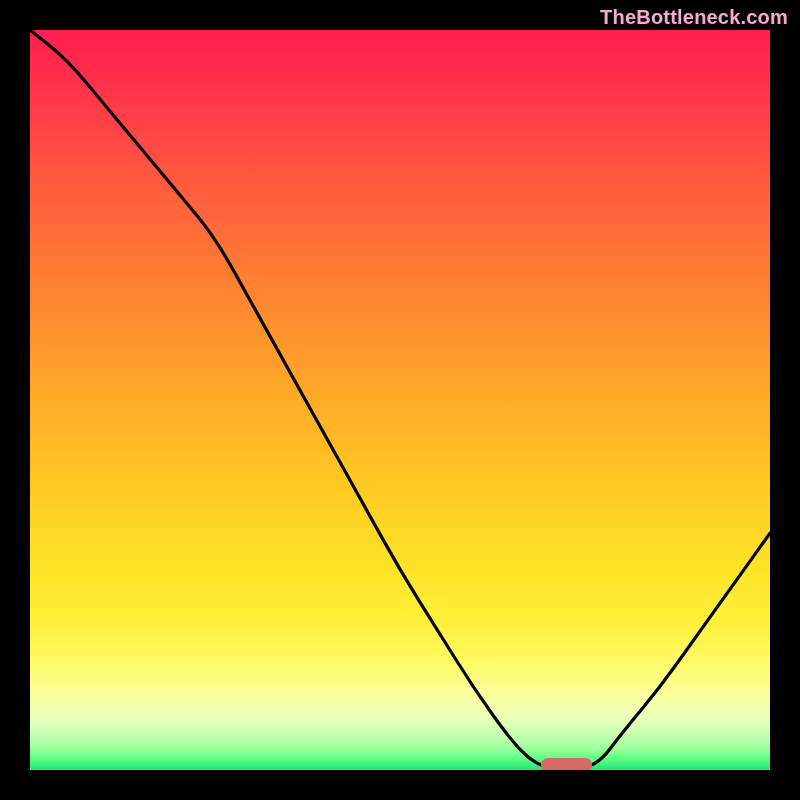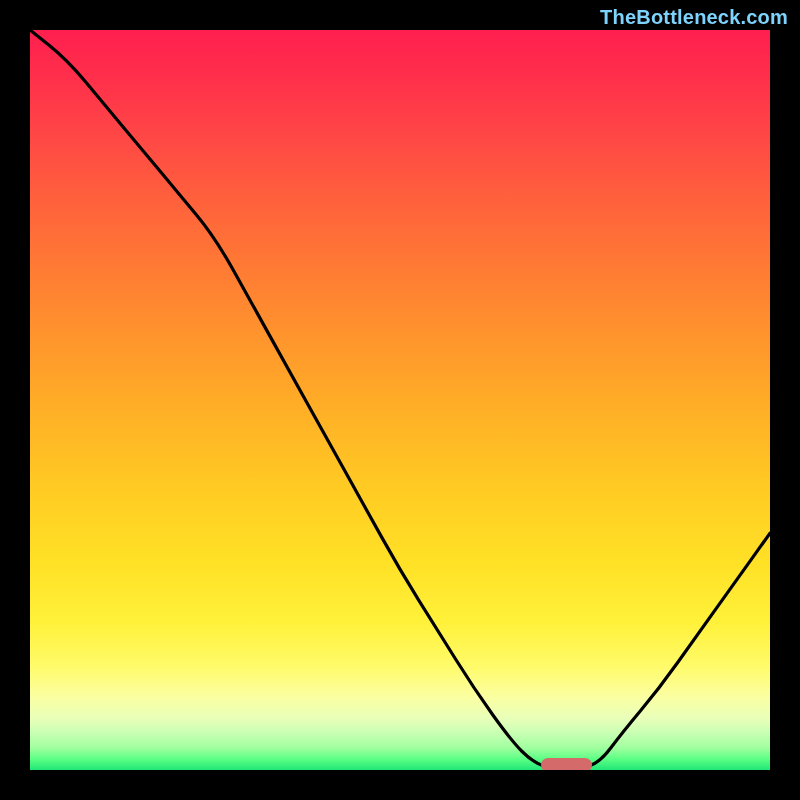--- a/index.html
+++ b/index.html
@@ -14,21 +14,21 @@
   .frame {
     position: relative;
     width: 800px;
     height: 800px;
     background: #000;
   }
   .watermark {
     position: absolute;
     top: 6px;
     right: 12px;
-    color: #7dd3fc;
+    color: #f9a8d4;
     font-size: 20px;
     font-weight: 600;
     letter-spacing: 0.2px;
     user-select: none;
   }
   .plot-area {
     position: absolute;
     left: 30px;
     top: 30px;
     width: 740px;

